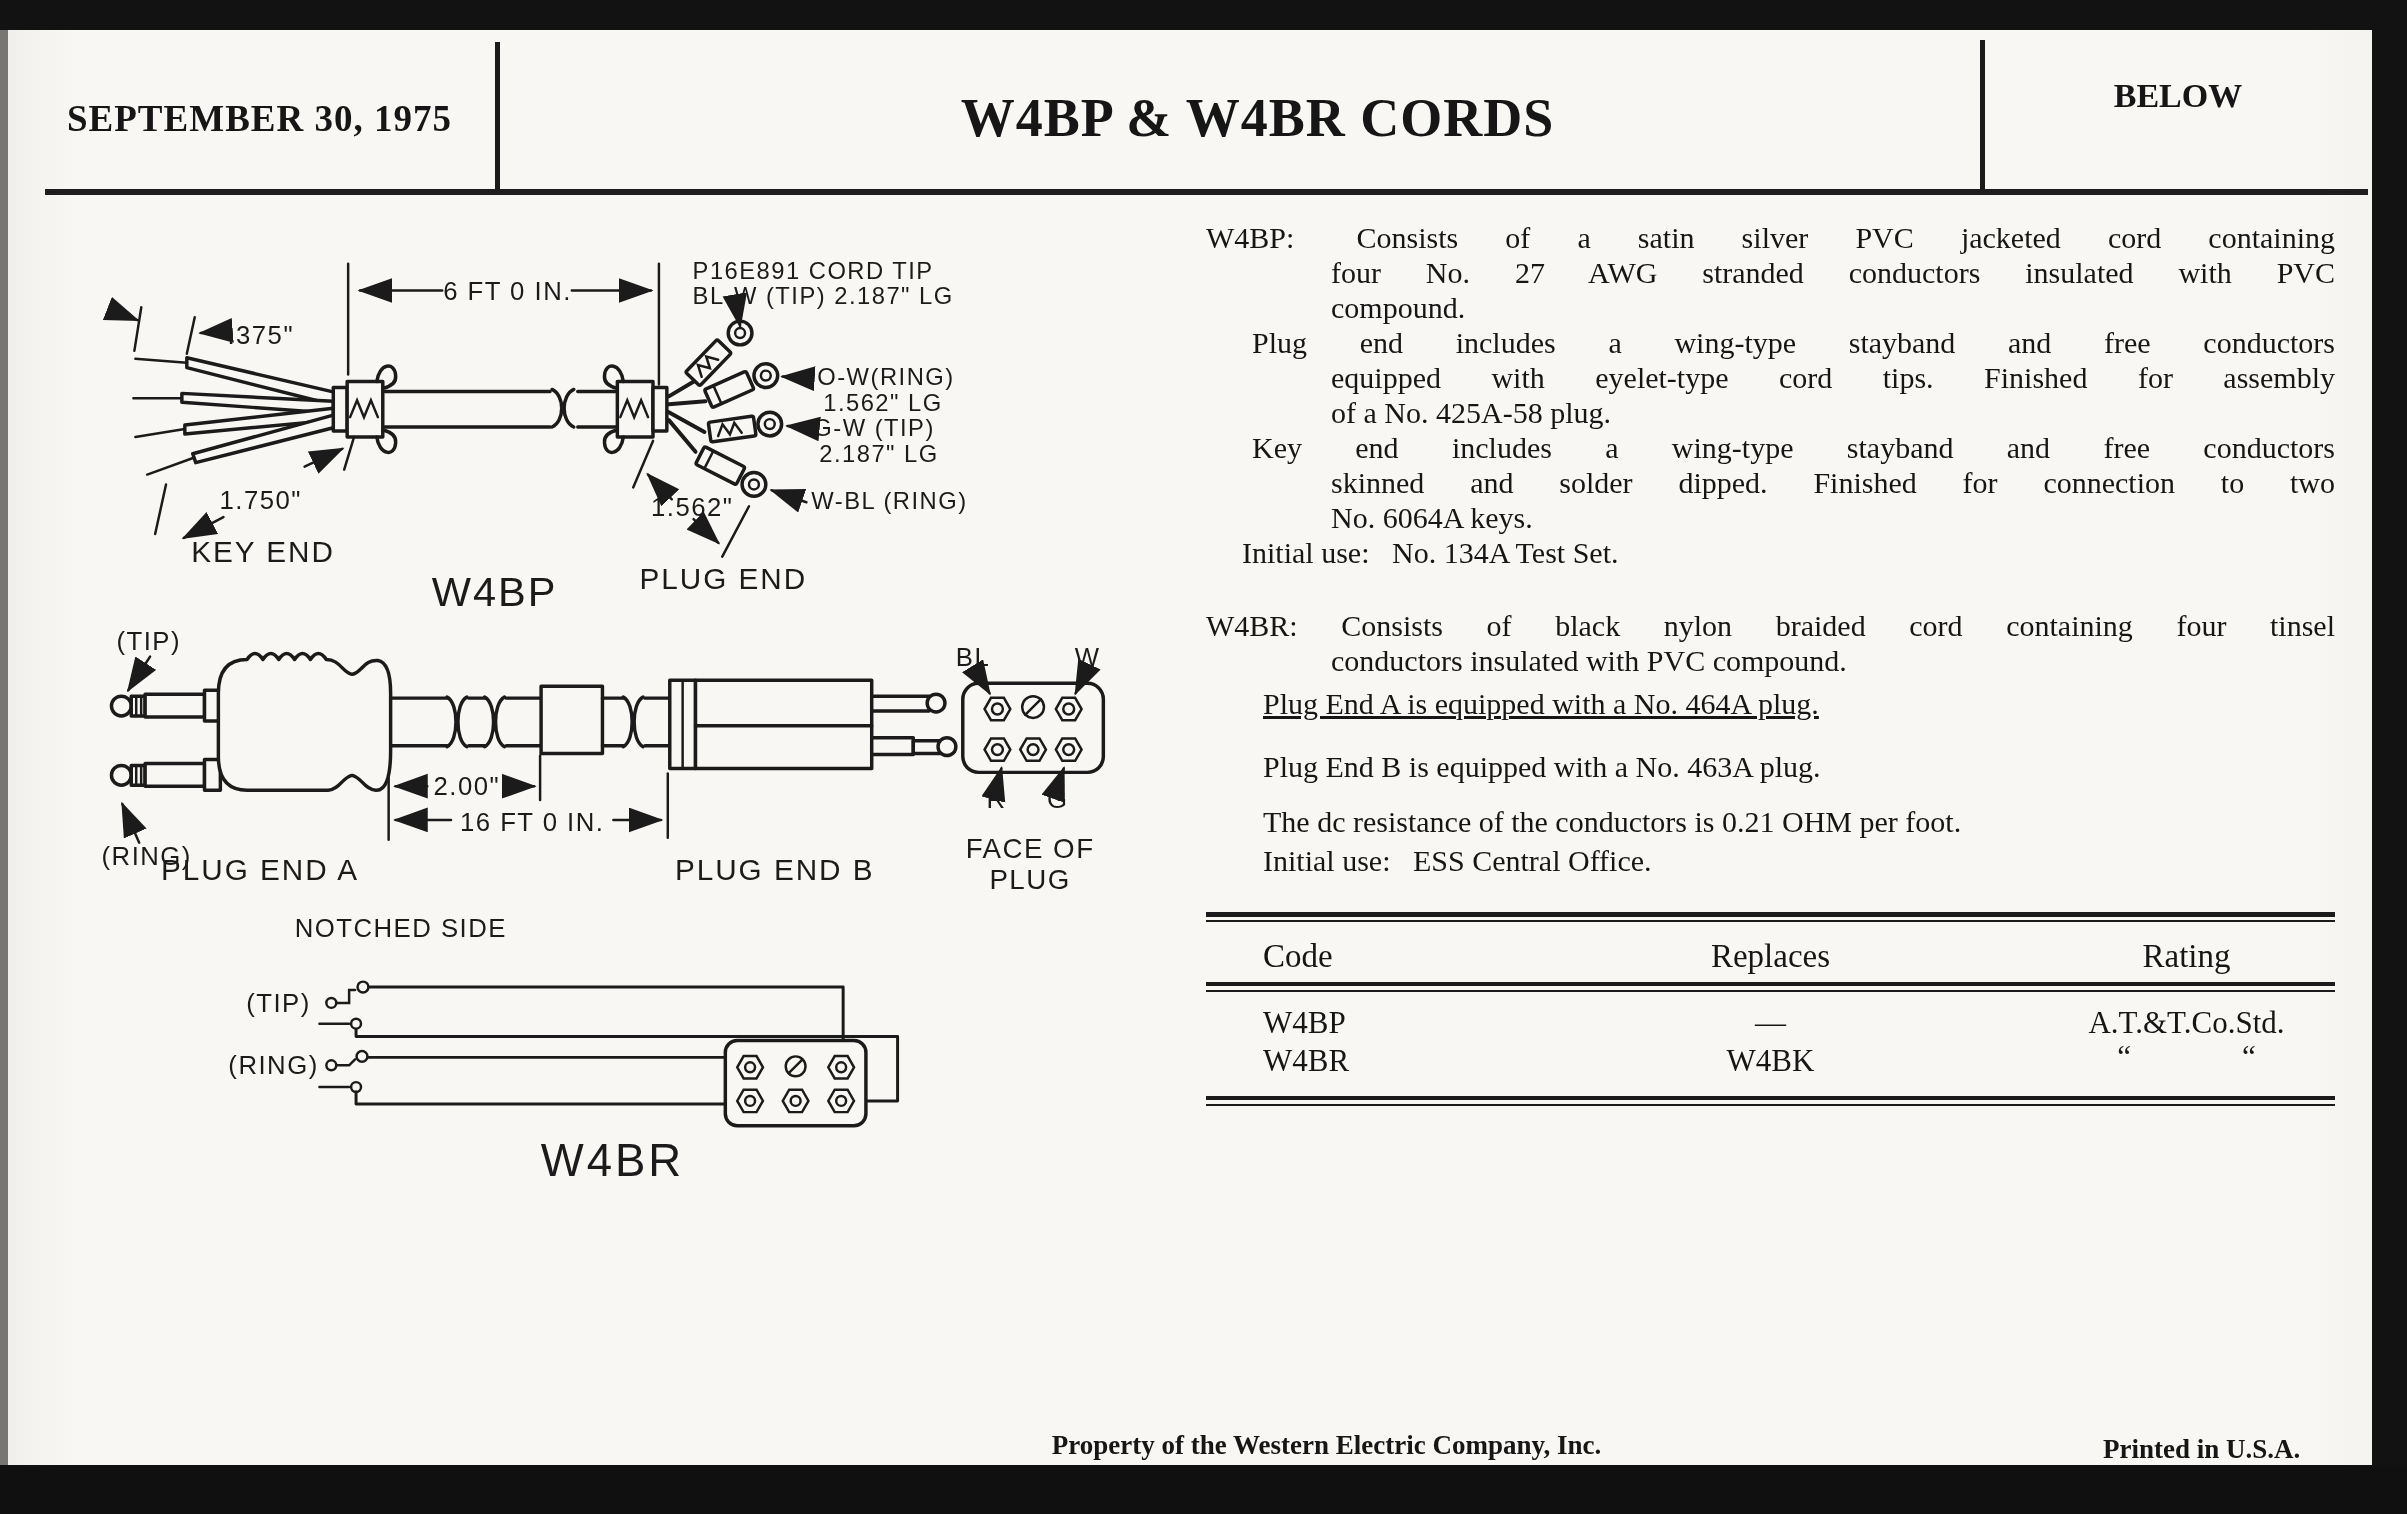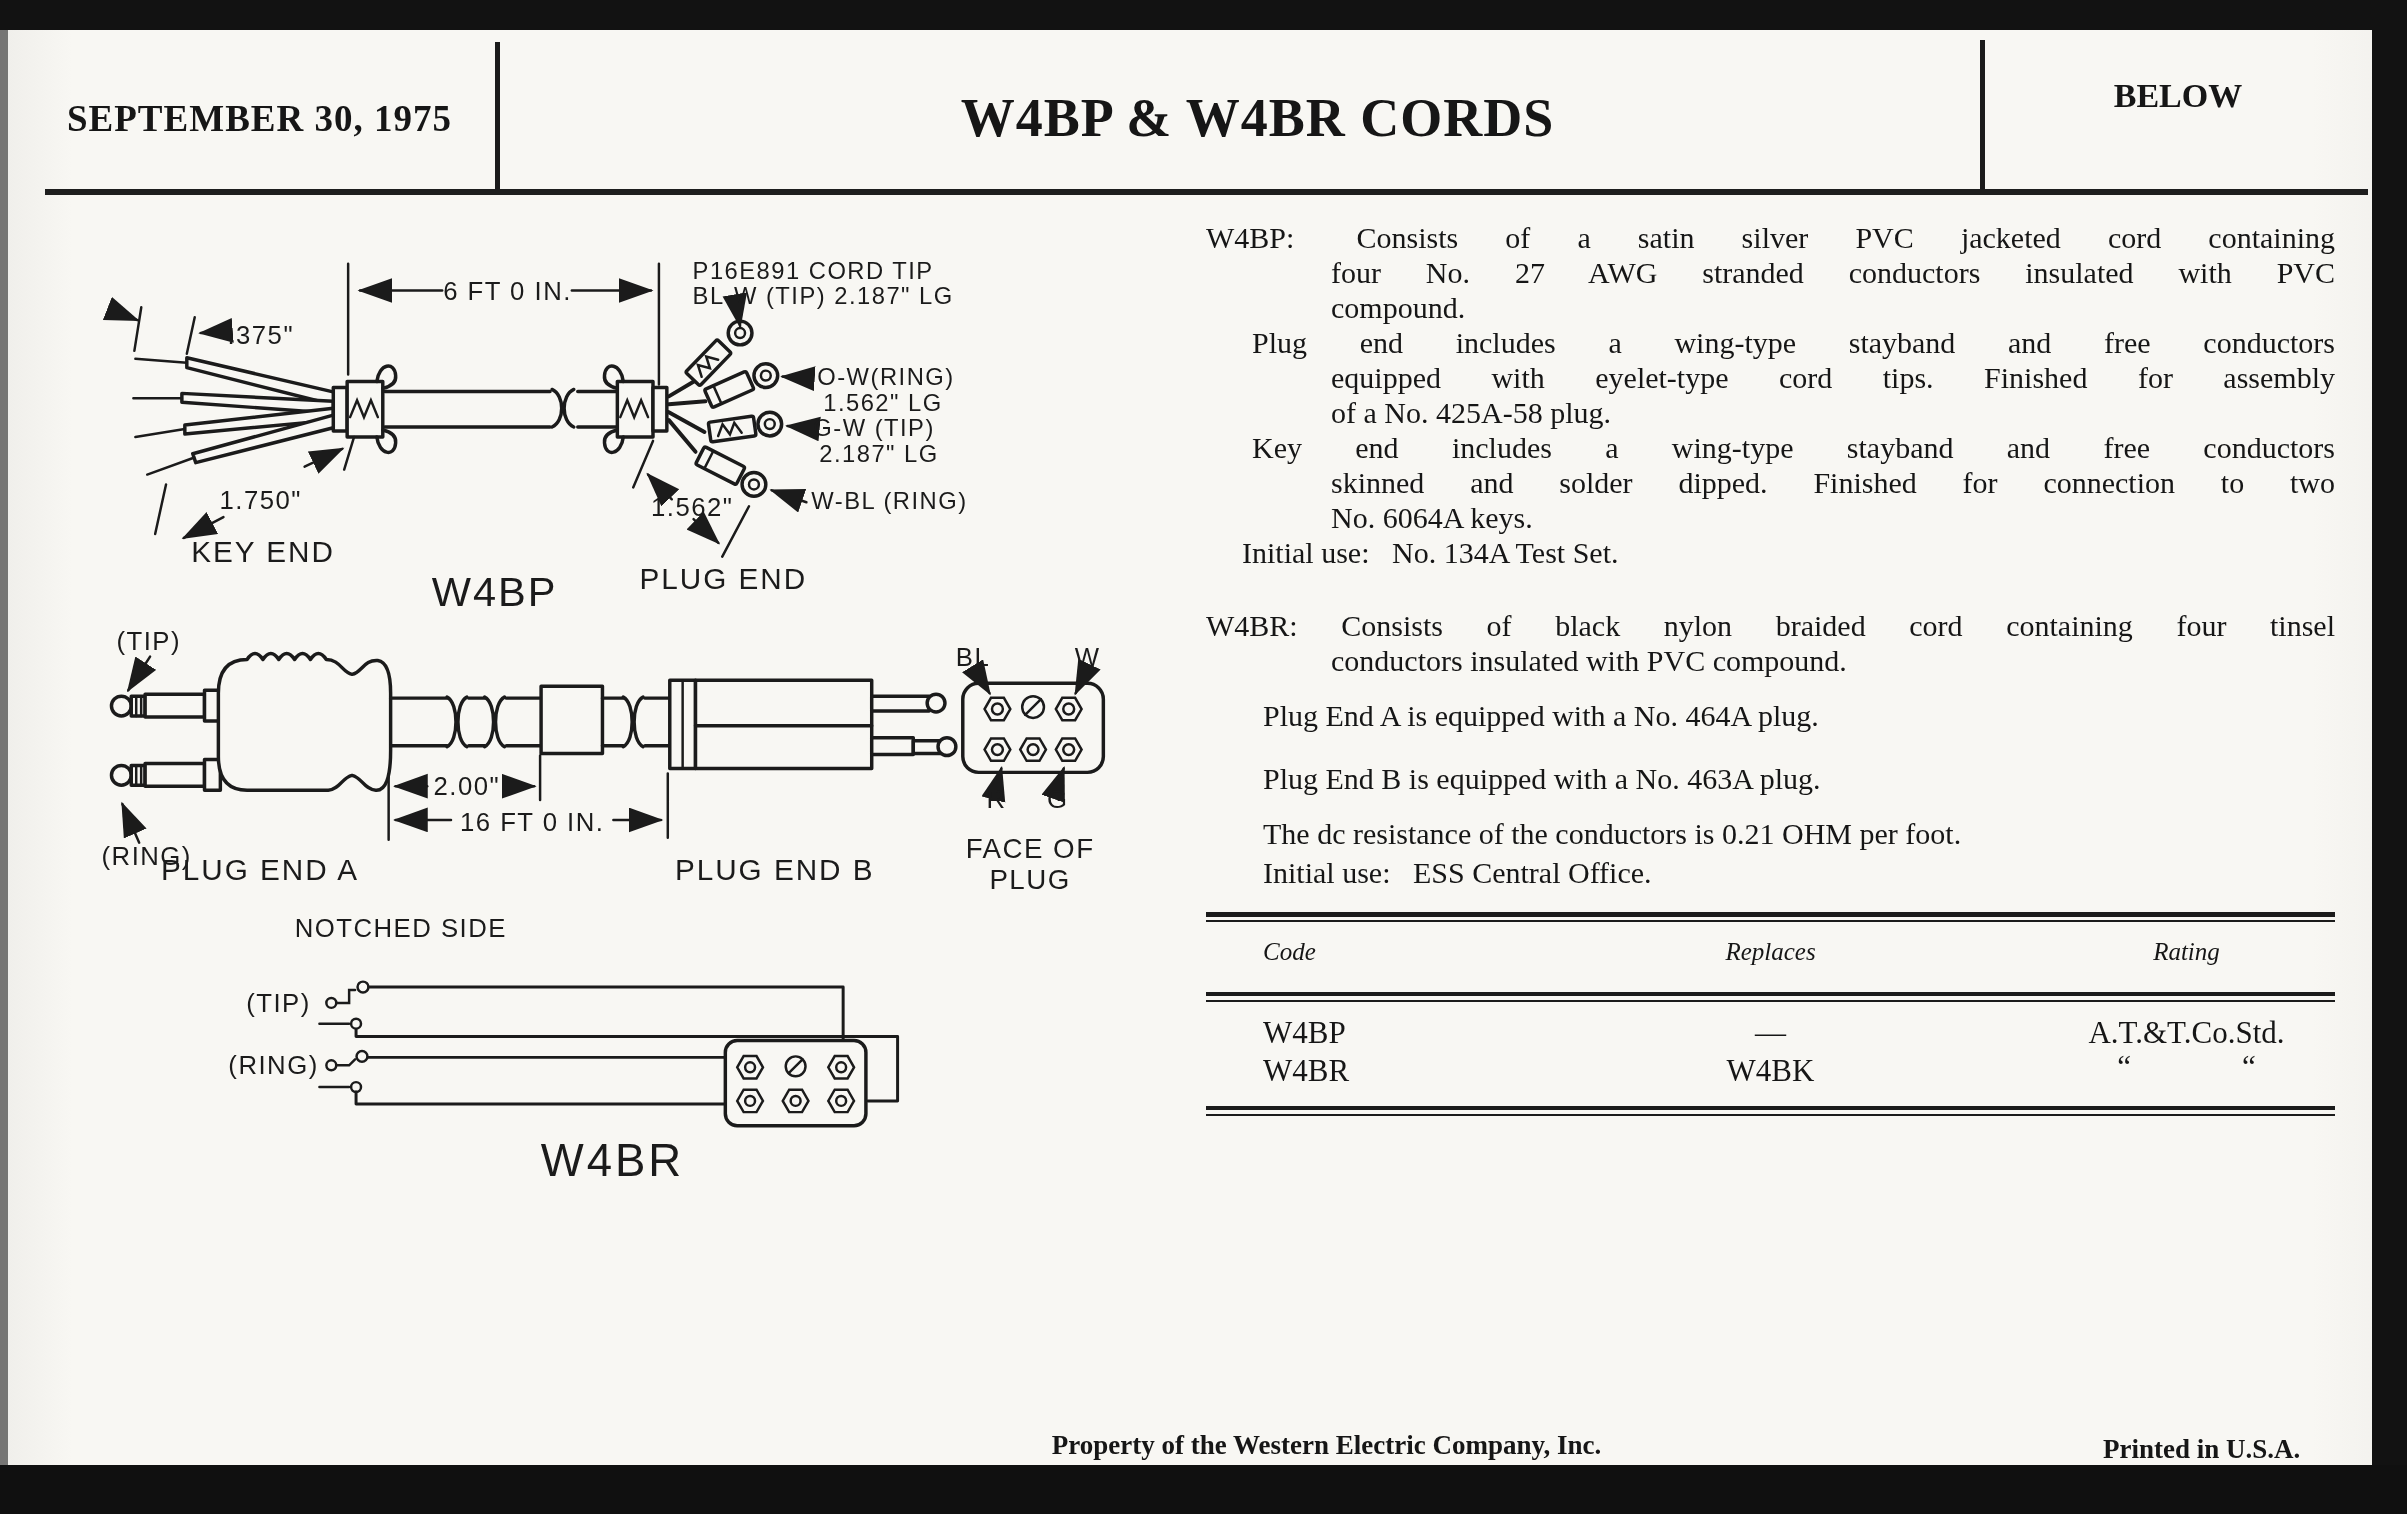--- a/index.html
+++ b/index.html
@@ -17,28 +17,28 @@
   .vdiv{position:absolute;width:5px;background:#1b1b1b;}
   .hrule{position:absolute;left:45px;top:189px;width:2323px;height:6px;background:#1e1e1e;}
   
   .spec{position:absolute;left:1206px;width:1129px;font-size:30px;line-height:35px;}
   .spec .ln{white-space:normal;}
   .jl{text-align:justify;text-align-last:justify;}
   .i1{padding-left:125px;}
   .i2{padding-left:46px;}
   .i3{padding-left:36px;}
   .i4{padding-left:57px;}
-  .mt1{margin-top:20px;} .mt2{margin-top:28px;} .mt3{margin-top:20px;} .mt4{margin-top:4px;}
+  .mt1{margin-top:8px;text-decoration:underline;} .mt2{margin-top:28px;} .mt3{margin-top:20px;} .mt4{margin-top:4px;}
   .specgap{margin-top:38px;}
   
   .rtable{position:absolute;left:1206px;top:912px;width:1129px;}
   .drule{height:0;border-top:5px solid #1b1b1b;border-bottom:2px solid #1b1b1b;padding-top:3px;}
   .drule2{height:0;border-top:4px solid #1b1b1b;border-bottom:2px solid #1b1b1b;padding-top:4px;}
   .trow{display:grid;grid-template-columns:297px 535px 297px;}
-  .th{font-size:25px;padding-top:16px;padding-bottom:26px;font-style:italic;}
+  .th{font-size:33px;padding-top:16px;padding-bottom:7px;}
   .td{font-size:31px;line-height:38px;}
   .c-left{padding-left:57px;}
   .c-mid{text-align:center;}
   .c-right{text-align:center;}
   .rowpad{padding-top:12px;padding-bottom:16px;}
   .ditto{display:flex;justify-content:center;gap:111px;font-size:31px;line-height:30px;}
   
   .foot-prop{position:absolute;left:1000px;top:1430px;width:653px;text-align:center;font-size:27px;font-weight:bold;}
   .foot-print{position:absolute;left:2075px;top:1434px;font-size:27px;font-weight:bold;margin-left:28px;}
   

